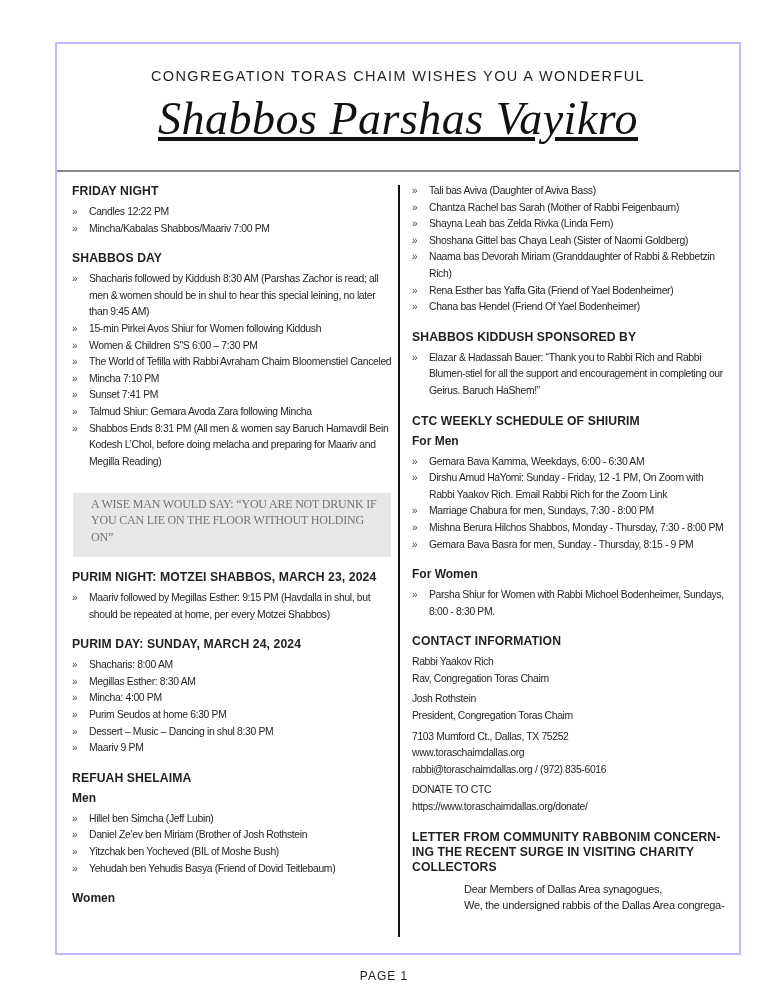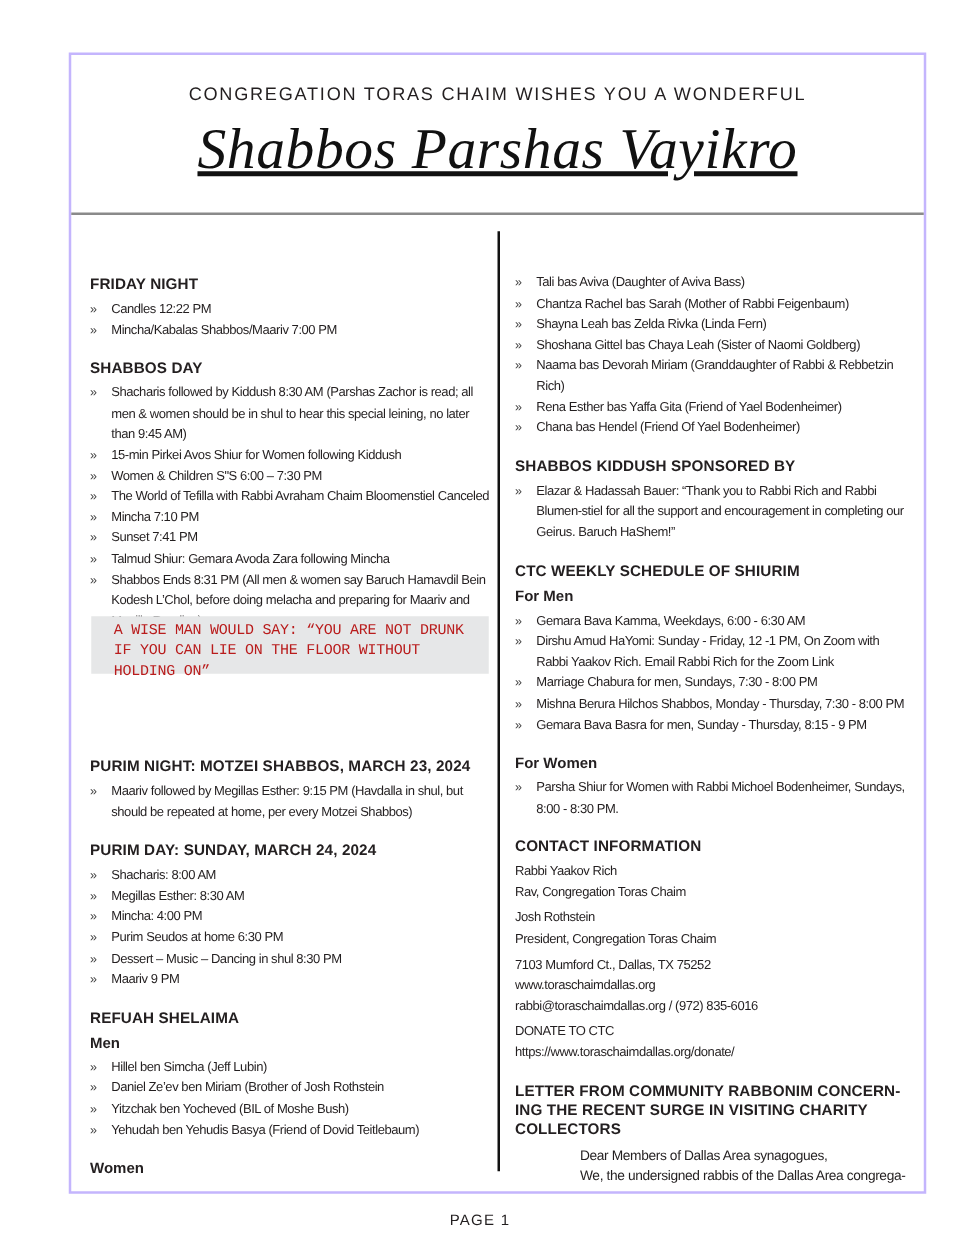--- a/index.html
+++ b/index.html
@@ -7,37 +7,37 @@
          font-family: "Liberation Sans Narrow", "Liberation Sans", sans-serif; color: #231f20; }
   .frame { position: absolute; left: 55px; top: 42px; width: 682px; height: 909px;
            border: 2px solid #c4b5fd; box-sizing: content-box; }
   .header { position: absolute; left: 0; top: 0; width: 682px; height: 126px;
             border-bottom: 2px solid #8a8a8a; text-align: center; }
   .tagline { position: absolute; left: 0; right: 0; top: 24px; font-size: 14.5px;
              letter-spacing: 1.4px; color: #231f20; font-family: "Liberation Sans", sans-serif; }
   .script-title { position: absolute; left: 0; right: 0; top: 48px; font-size: 46px;
                   font-family: "Liberation Serif", "DejaVu Serif", serif; font-style: italic;
                   letter-spacing: 0.5px; color: #111; text-decoration: underline; }
-  .col { position: absolute; top: 140px; margin-top: 36px; }
+  .col { position: absolute; top: 140px; }
   .col-left { left: 15px; width: 322px; }
   .col-right { left: 355px; width: 318px; }
   .divider { position: absolute; left: 341px; top: 141px; width: 1.5px; height: 752px; background: #111; }
   .sec-title { font-family: "Liberation Sans", sans-serif; font-weight: bold; font-size: 12.2px;
                color: #231f20; margin: 0 0 6px 0; letter-spacing: 0.1px; }
   .sub-title { font-family: "Liberation Sans", sans-serif; font-weight: bold; font-size: 12px;
                color: #231f20; margin: 0 0 6px 0; }
   ul.bl { list-style: none; margin: 0; padding: 0; }
   ul.bl li { position: relative; padding-left: 17px; font-size: 10.4px; line-height: 16.6px;
              letter-spacing: -0.35px; transform-origin: left; }
   ul.bl li::before { content: "\00BB"; position: absolute; left: 0; top: 0; font-size: 10px; color: #444; }
   .gap-m { height: 14px; }
-  .quote { position: absolute; left: 16px; top: 449px; width: 318px; height: 46px;
+  .quote { position: absolute; left: 16px; top: 449px; width: 318px; height: 64px;
            background: #e6e7e8; box-sizing: border-box; padding: 3px 10px 0 18px;
-           font-family: Liberation Mono, monospace; font-size: 12px; line-height: 16.3px;
-           letter-spacing: -0.2px; color: #b91c1c; }
+           font-family: Liberation Serif, serif; font-size: 12px; line-height: 16.3px;
+           letter-spacing: -0.2px; color: #737373; }
   .plain { font-size: 10.4px; line-height: 16.6px; letter-spacing: -0.35px; }
   .letter-body { padding-left: 52px; font-size: 11px; line-height: 16.6px; letter-spacing: -0.3px; }
   .footer { position: absolute; left: 0; right: 0; top: 969px; text-align: center;
             font-family: Liberation Sans, sans-serif; font-size: 12px; letter-spacing: 1px; color: #231f20; }
 </style>
 </head>
 <body>
 
 <div class="frame">
   <div class="header">

